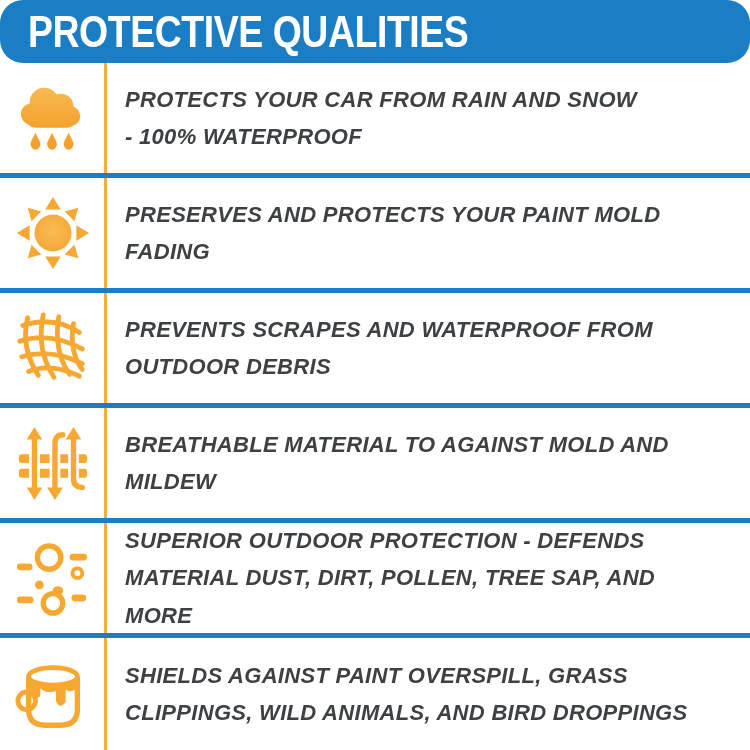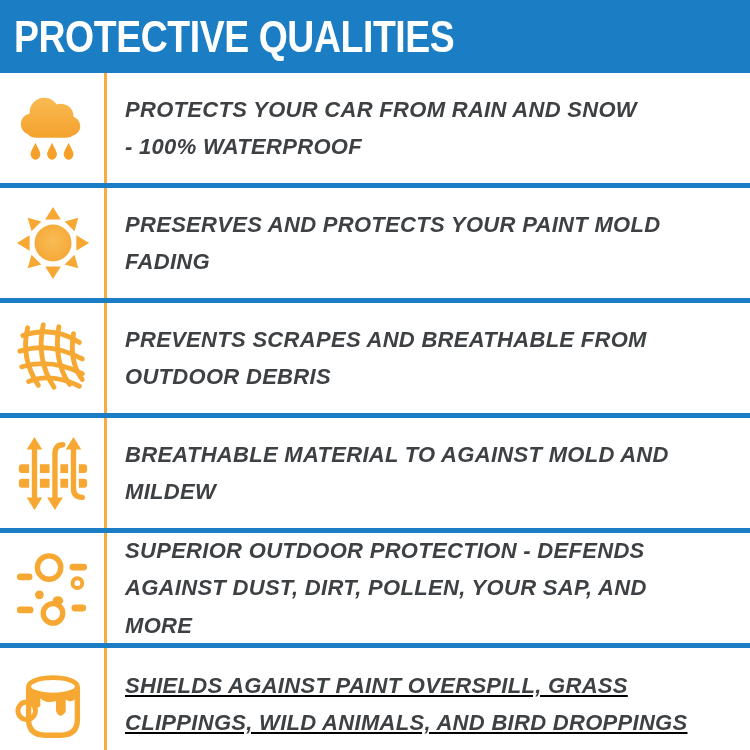--- a/index.html
+++ b/index.html
@@ -1,35 +1,35 @@
 <!DOCTYPE html>
 <html><head>
 <meta charset="utf-8">
 <style>
   html,body{margin:0;padding:0;background:#e9e9e9;}
   .frame{
     width:750px;height:750px;background:#ffffff;position:relative;
     font-family:"Liberation Sans",sans-serif;overflow:hidden;margin:0 auto;
   }
   .banner{
-    height:73px;background:#1b7ec5;display:flex;align-items:center;
-    padding-left:14px;box-sizing:border-box;
+    height:63px;background:#1b7ec5;display:flex;align-items:center;
+    padding-left:28px;box-sizing:border-box;border-radius:23px;
   }
   .banner h1{
     margin:0;color:#ffffff;font-size:44px;font-weight:bold;
     letter-spacing:-0.5px;transform:scaleX(0.85);transform-origin:left center;
     white-space:nowrap;
   }
   .content{position:relative;height:701px;}
   .vline{
     position:absolute;left:104px;top:0;bottom:0;width:3px;
     background:#F6AC42;z-index:1;
   }
   .row{height:110px;display:flex;align-items:stretch;}
-  .row.last{height:112px;text-decoration:underline;}
+  .row.last{height:112px;}
   .sep{height:5px;background:#1b7ec5;position:relative;z-index:2;}
   .icon-cell{
     width:105px;flex:0 0 105px;display:flex;align-items:center;justify-content:center;
   }
   .text-cell{
     flex:1;display:flex;align-items:center;
     padding:0 38px 0 20px;box-sizing:border-box;
   }
   .feature{
     margin:0;font-weight:bold;font-style:italic;font-size:22px;line-height:1.7;
@@ -117,21 +117,21 @@
             <path d="M46,8  C42,30 46,52 57,67"></path>
             <path d="M61,15 C58,33 61,50 70,62"></path>
             <path d="M9,17  C30,10 50,13 67,24"></path>
             <path d="M6,33  C27,26 48,29 70,41"></path>
             <path d="M8,49  C28,43 50,46 70,56"></path>
             <path d="M15,64 C32,57 52,61 67,69"></path>
           </g>
         </svg>
       </div>
       <div class="text-cell">
-        <p class="feature">PREVENTS SCRAPES AND BREATHABLE FROM
+        <p class="feature">PREVENTS SCRAPES AND WATERPROOF FROM
 OUTDOOR DEBRIS</p>
       </div>
     </section>
     <div class="sep"></div>
 
     <section class="row">
       <div class="icon-cell">
         <svg width="78" height="78" viewBox="0 0 80 80">
           <rect x="5" y="31" width="70" height="9" rx="3" fill="#F6A832"></rect>
           <rect x="5" y="46" width="70" height="9" rx="3" fill="#F6A832"></rect>
@@ -173,21 +173,21 @@
           </g>
           <g stroke="#F6A832" fill="none">
             <circle cx="36" cy="19" r="12" stroke-width="5.5"></circle>
             <circle cx="65" cy="35" r="5" stroke-width="4"></circle>
             <circle cx="40" cy="66" r="10" stroke-width="5.5"></circle>
           </g>
         </svg>
       </div>
       <div class="text-cell">
         <p class="feature">SUPERIOR OUTDOOR PROTECTION - DEFENDS
-AGAINST DUST, DIRT, POLLEN, YOUR SAP, AND MORE</p>
+MATERIAL DUST, DIRT, POLLEN, TREE SAP, AND MORE</p>
       </div>
     </section>
     <div class="sep"></div>
 
     <section class="row last">
       <div class="icon-cell">
         <svg width="78" height="78" viewBox="0 0 80 80">
           <path d="M15,24 L15,56 Q15,72 32,72 L48,72 Q65,72 65,56 L65,24" fill="none" stroke="#F6A832" stroke-width="5.5" stroke-linecap="round"></path>
           <path fill="#F6A832" d="M16,26 C26,33 54,33 64,26 L64,34 C60,38 56,38 53,35 L53,48 C49,54 45,53 43,47 L43,37 C37,39 31,38 27,34 L27,42 C23,46 19,44 16,40 Z"></path>
           <ellipse cx="40" cy="22" rx="25" ry="9" fill="#ffffff" stroke="#F6A832" stroke-width="5"></ellipse>

